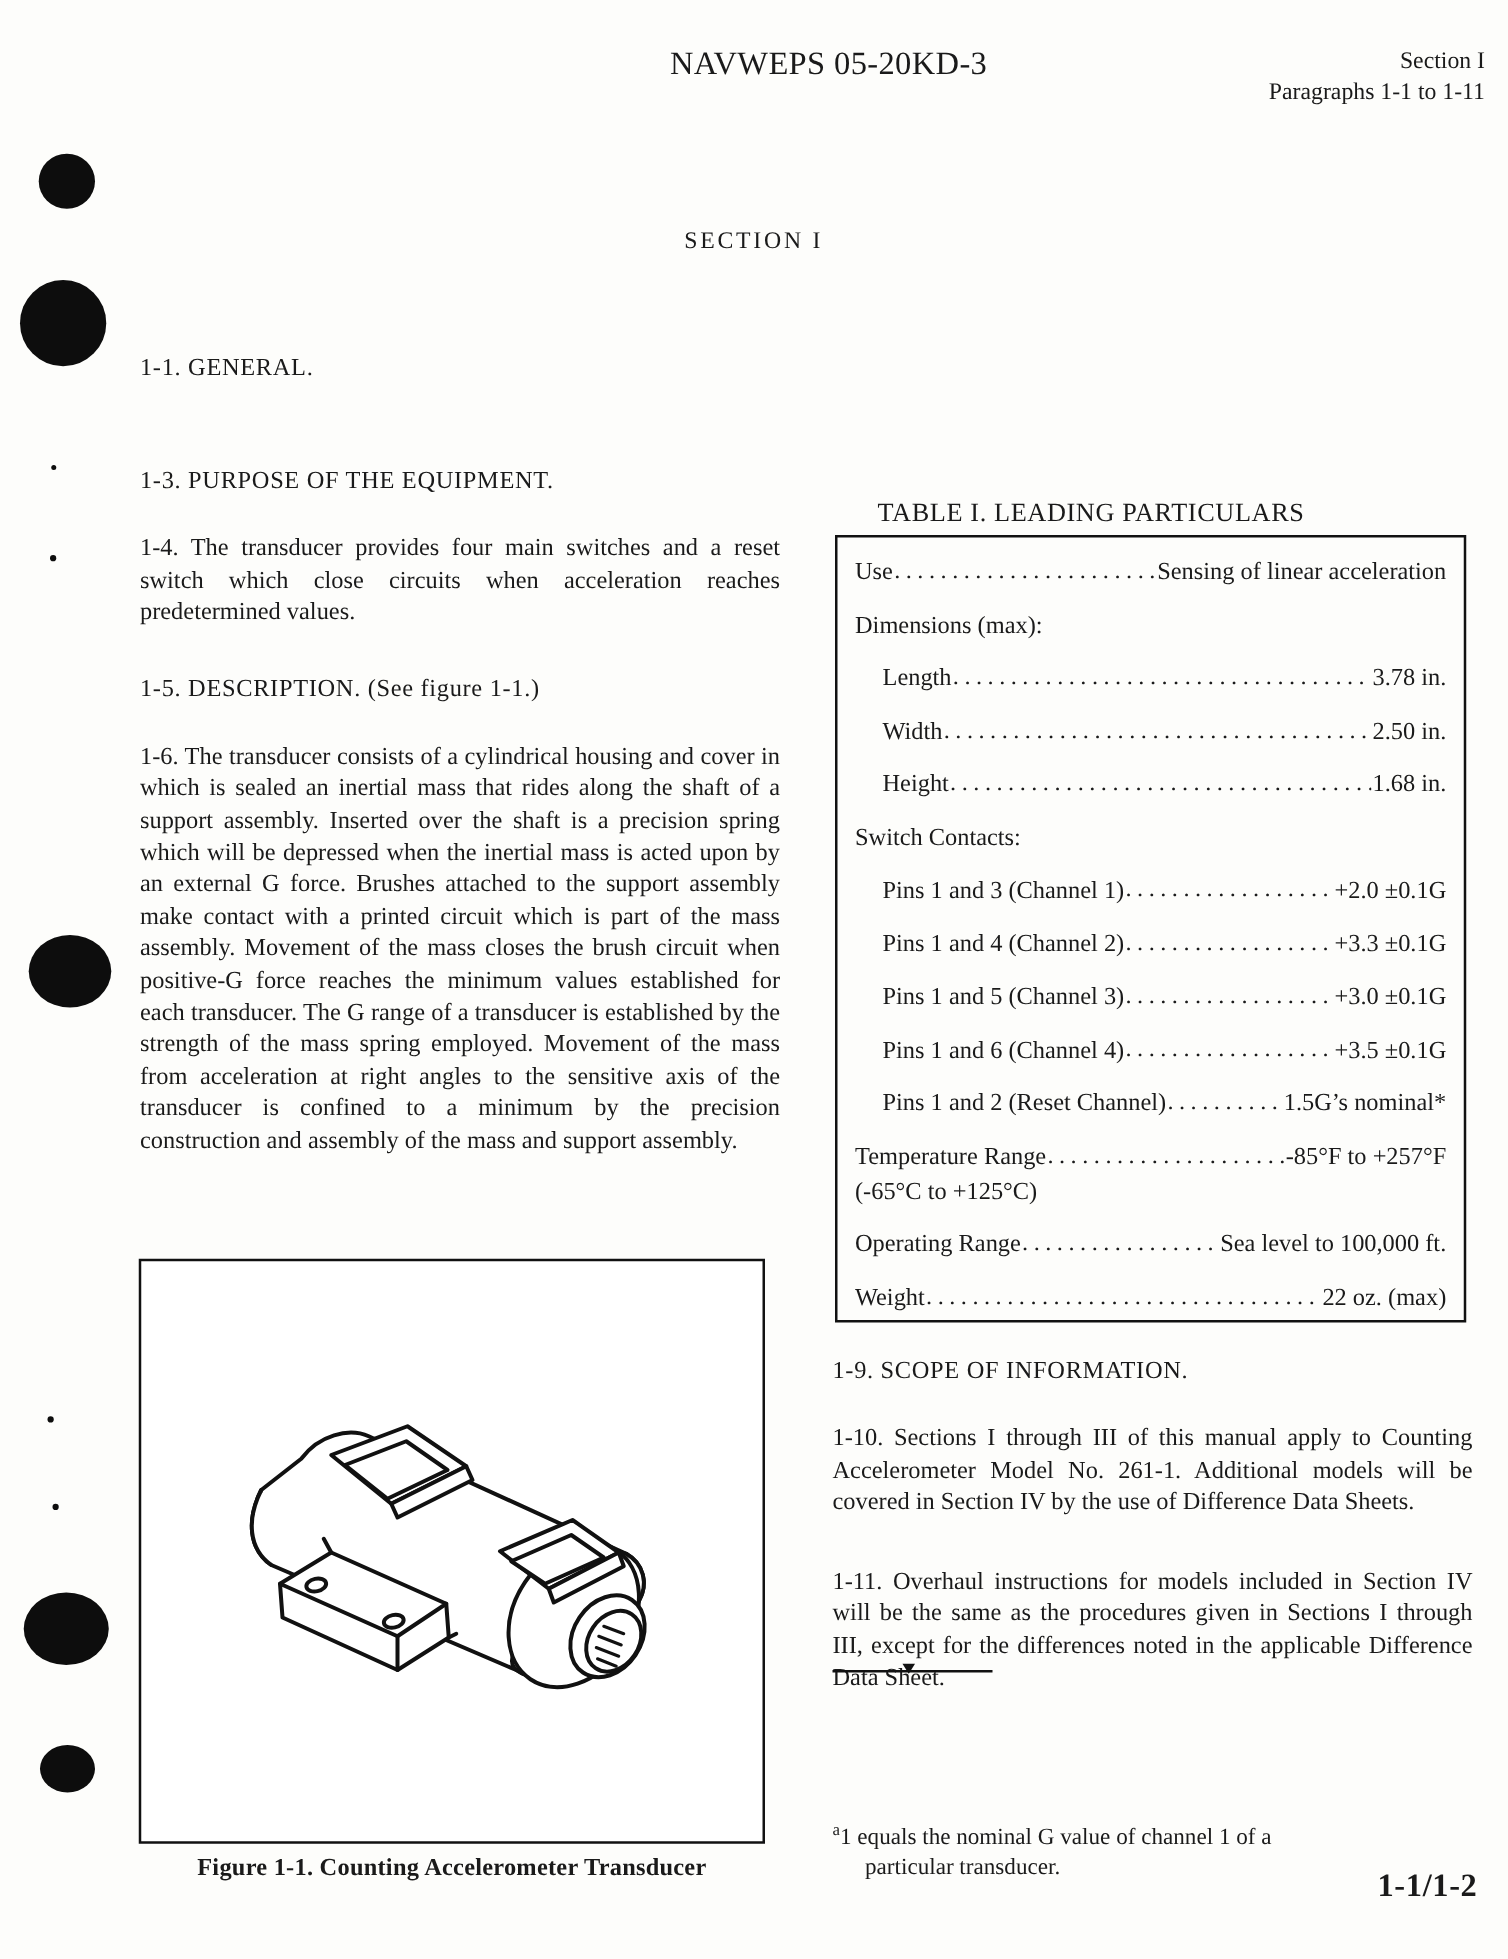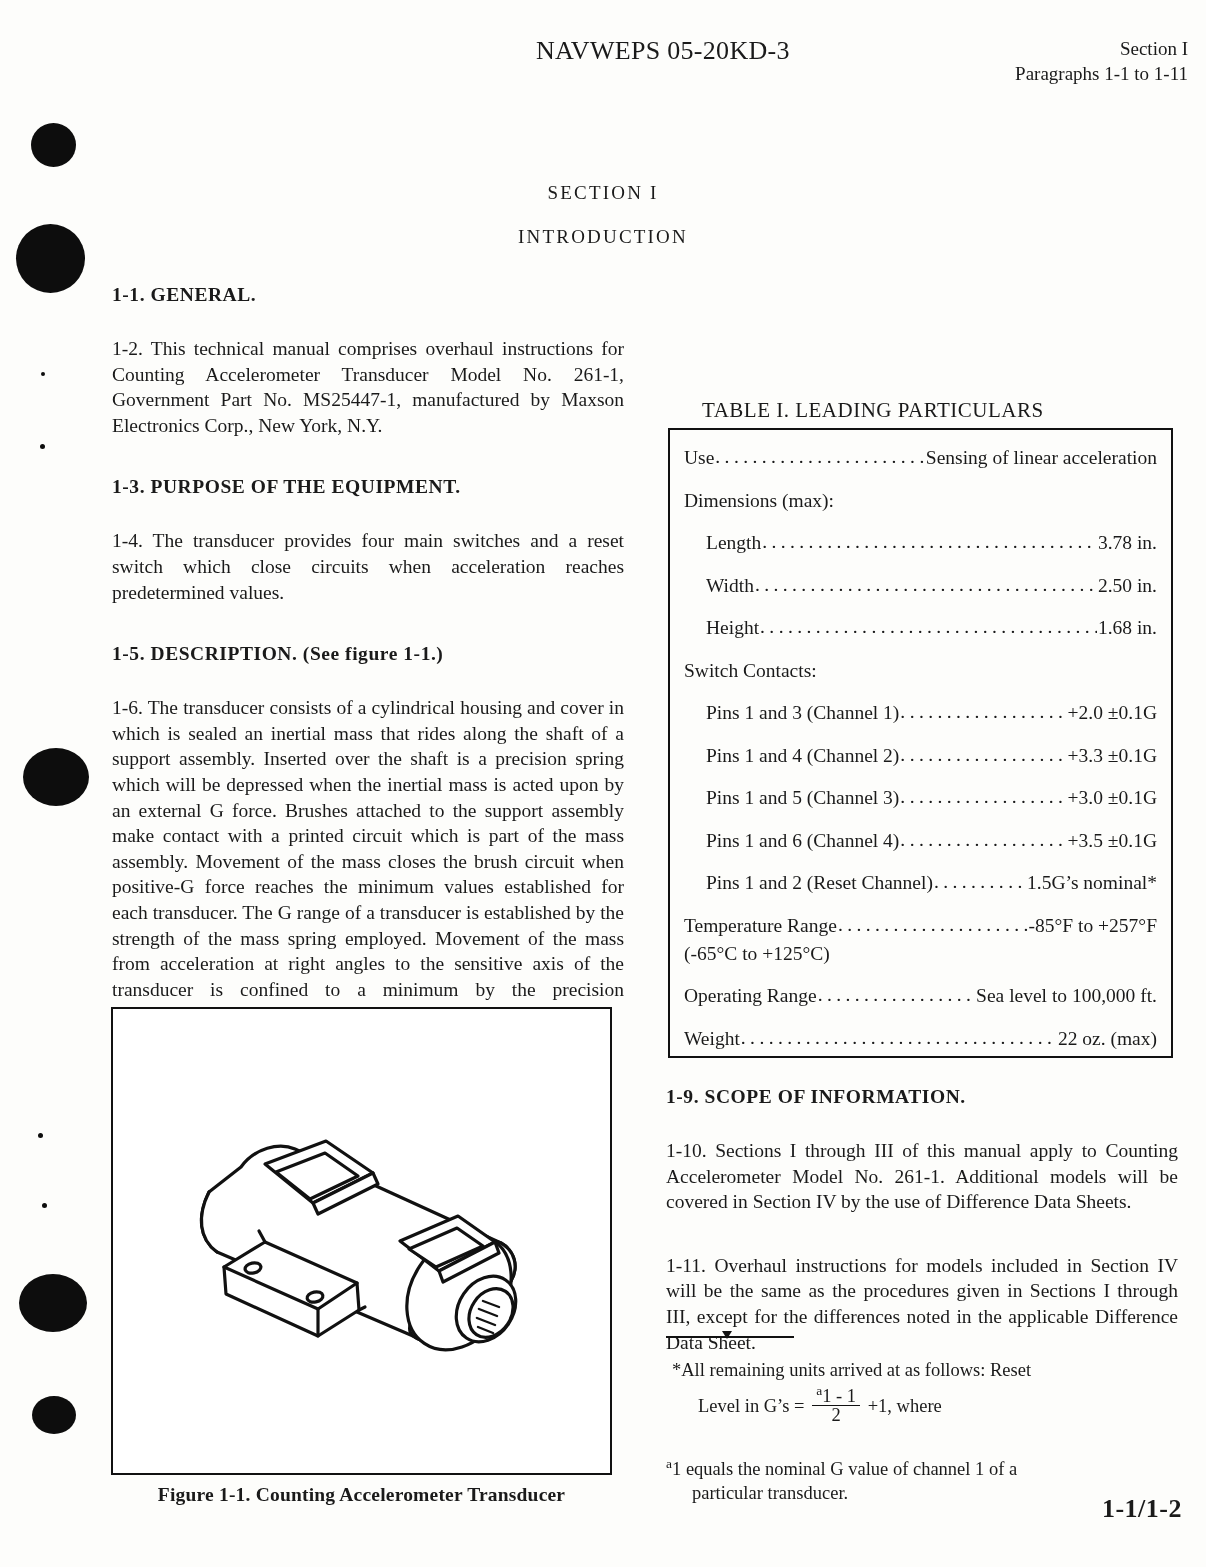--- a/index.html
+++ b/index.html
@@ -21,21 +21,21 @@
   .sec-title{position:absolute;left:0;right:0;text-align:center;font-size:19px;letter-spacing:2.2px;}
   .sec-title.t1{top:182px;}
   .sec-title.t2{top:226px;}
 
   
   .col{position:absolute;top:284px;width:512px;}
   .col-left{left:112px;}
   .col-right{left:666px;}
 
   h2.para-head{
-    font-size:19.5px;font-weight:700;margin:0 0 0 0;letter-spacing:.55px;
+    font-size:19.5px;font-weight:400;margin:0 0 0 0;letter-spacing:.55px;
     white-space:nowrap;
   }
   p.para{
     font-size:19.5px;line-height:25.6px;margin:0;
     text-align:justify;text-align-last:left;
     -webkit-hyphens:none;hyphens:none;
   }
   .gap-m{height:30px;}
   .gap-l{height:38px;}
 
@@ -112,26 +112,24 @@
   <div class="blob" style="left:19px;top:1274px;width:68px;height:58px;"></div>
   <div class="blob" style="left:32px;top:1396px;width:44px;height:38px;"></div>
 
   <div class="hdr-left">NAVWEPS 05-20KD-3</div>
   <div class="hdr-right">
     <div>Section I</div>
     <div>Paragraphs 1-1 to 1-11</div>
   </div>
 
   <div class="sec-title t1">SECTION  I</div>
-  <div class="sec-title t2">INTRODUCTION</div>
 
   <div class="col col-left">
     <h2 class="para-head">1-1.  GENERAL.</h2>
     <div class="gap-m"></div>
-    <p class="para">1-2.  This technical manual comprises overhaul instructions for Counting Accelerometer Transducer Model No. 261-1, Government Part No. MS25447-1, manufactured by Maxson Electronics Corp., New York, N.Y.</p>
     <div class="gap-l"></div>
     <h2 class="para-head">1-3.  PURPOSE OF THE EQUIPMENT.</h2>
     <div class="gap-m"></div>
     <p class="para">1-4.  The transducer provides four main switches and a reset switch which close circuits when acceleration reaches predetermined values.</p>
     <div class="gap-l"></div>
     <h2 class="para-head">1-5.  DESCRIPTION.  (See figure 1-1.)</h2>
     <div class="gap-m"></div>
     <p class="para">1-6.  The transducer consists of a cylindrical housing and cover in which is sealed an inertial mass that rides along the shaft of a support assembly. Inserted over the shaft is a precision spring which will be depressed when the inertial mass is acted upon by an external G force. Brushes attached to the support assembly make contact with a printed circuit which is part of the mass assembly. Movement of the mass closes the brush circuit when positive-G force reaches the minimum values established for each transducer. The G range of a transducer is established by the strength of the mass spring employed. Movement of the mass from acceleration at right angles to the sensitive axis of the transducer is confined to a minimum by the precision construction and assembly of the mass and support assembly.</p>
   </div>
 
@@ -211,31 +209,20 @@
   <div class="col col-right" style="top:1086px;">
     <h2 class="para-head">1-9.  SCOPE OF INFORMATION.</h2>
     <div class="gap-m"></div>
     <p class="para">1-10.  Sections I through III of this manual apply to Counting Accelerometer Model No. 261-1. Additional models will be covered in Section IV by the use of Difference Data Sheets.</p>
     <div class="gap-l"></div>
     <p class="para">1-11.  Overhaul instructions for models included in Section IV will be the same as the procedures given in Sections I through III, except for the differences noted in the applicable Difference Data Sheet.</p>
   </div>
 
   <div class="fn-rule"></div>
 
-  <div class="fn fn1">
-    <span>*All remaining units arrived at as follows:  Reset</span>
-    <span class="hang">
-      <span>Level in G’s =</span>
-      <span class="frac">
-        <span class="num"><span class="sup">a</span>1 - 1</span>
-        <span class="den">2</span>
-      </span>
-      <span>+1, where</span>
-    </span>
-  </div>
 
   <div class="fn fn2">
     <span class="sup">a</span><span>1 equals the nominal G value of channel 1 of a</span>
     <span class="hang">particular transducer.</span>
   </div>
 
   <div class="fig-box">
     <svg viewBox="0 0 497 464" width="497" height="464">
       <g fill="#fff" stroke="#111" stroke-width="3.2" stroke-linejoin="round" stroke-linecap="round">
 

